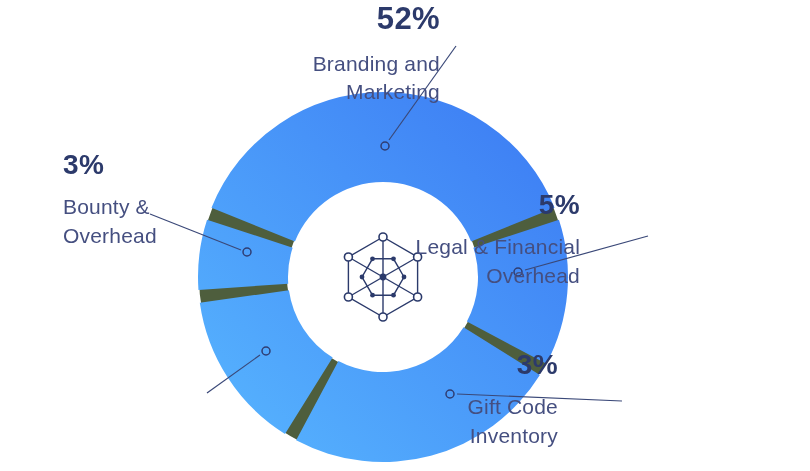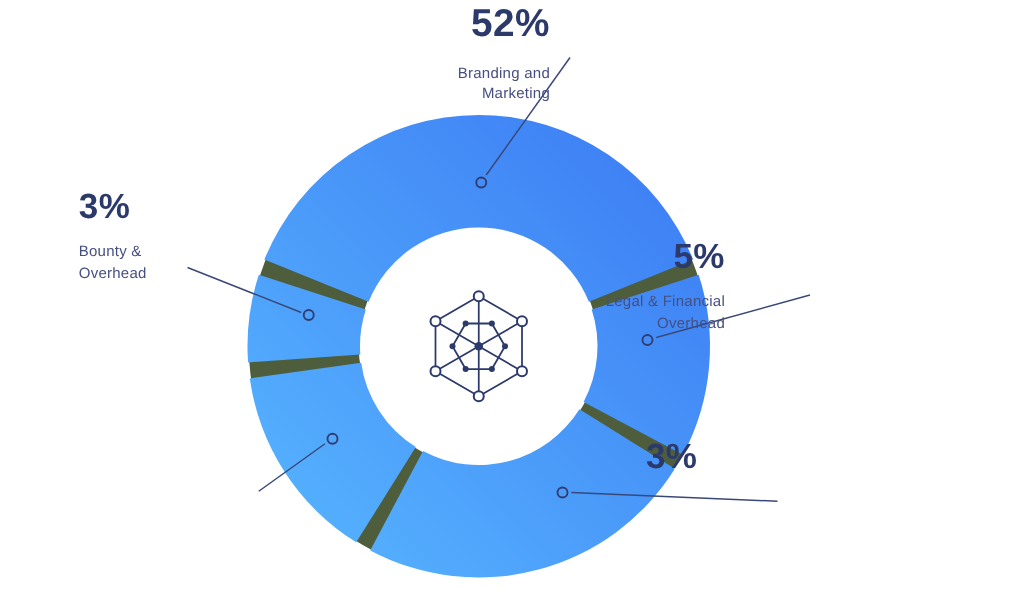--- a/index.html
+++ b/index.html
@@ -2,21 +2,21 @@
 <html><head>
 <meta charset="utf-8">
 <style>
   html,body{margin:0;padding:0;background:#ffffff;}
   body{font-family:"Liberation Sans", sans-serif;}
   .stage{position:relative;width:650px;height:471px;background:#ffffff;overflow:hidden;}
   .chart-svg{position:absolute;left:0;top:0;}
   .callout{position:absolute;z-index:2;}
   .pct{font-weight:700;color:#2C3A6B;font-size:28px;line-height:1.05;letter-spacing:.4px;}
   .callout.branding .pct{font-size:31px;}
-  .lbl{margin-top:14px;font-size:12px;font-weight:500;color:#454F80;line-height:1.35;white-space:pre-line;letter-spacing:.2px;}
+  .lbl{margin-top:14px;font-size:21px;font-weight:500;color:#454F80;line-height:1.35;white-space:pre-line;letter-spacing:.2px;}
   .ta-r{text-align:right;}
   .leader{stroke:#3A4878;stroke-width:1.2;fill:none;}
   .dot{stroke:#2F3D72;stroke-width:1.5;fill:none;}
   .net-line{stroke:#2B3A6B;stroke-width:1.4;fill:none;}
   .net-node{fill:#ffffff;stroke:#2B3A6B;stroke-width:1.6;}
   .net-dot{fill:#2B3A6B;}
 </style>
 </head>
 <body>
 
@@ -84,20 +84,22 @@
   </div>
 
   <div class="callout legal ta-r" style="top:190px;right:70px;">
     <div class="pct">5%</div>
     <div class="lbl">Legal &amp; Financial
 Overhead</div>
   </div>
 
   <div class="callout gift ta-r" style="top:350px;right:92px;">
     <div class="pct">3%</div>
+    <div class="lbl">Gift Code
+Inventory</div>
   </div>
 
 
   <div class="callout bounty" style="top:150px;left:63px;">
     <div class="pct">3%</div>
     <div class="lbl">Bounty &amp;
 Overhead</div>
   </div>
 
 </div>

